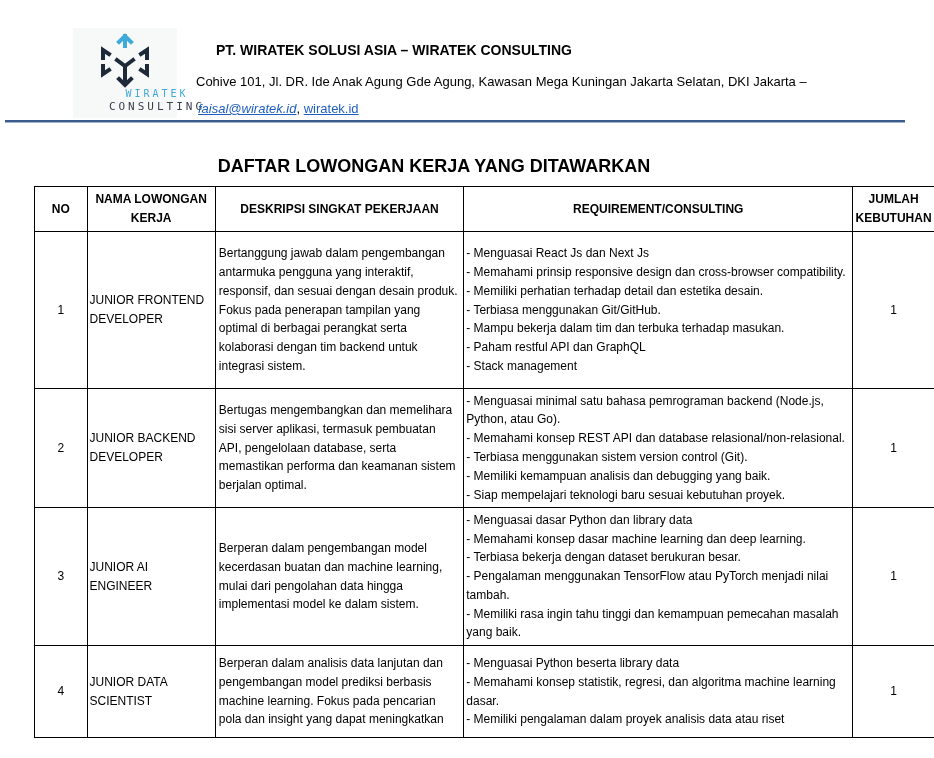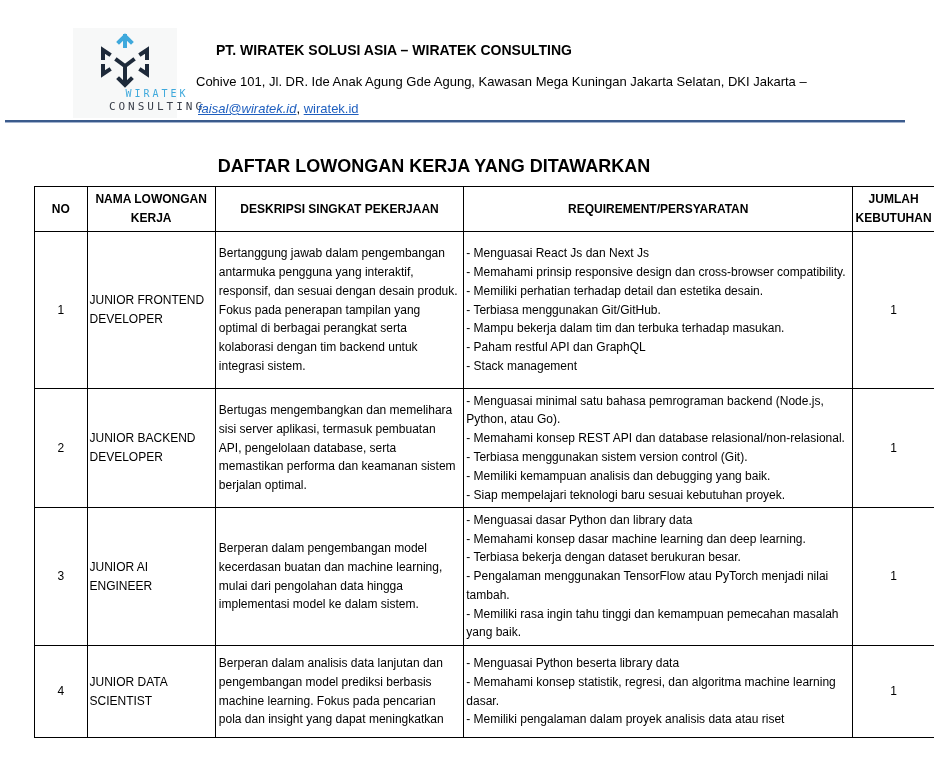--- a/index.html
+++ b/index.html
@@ -60,21 +60,21 @@
       <col style="width:127px">
       <col style="width:246px">
       <col style="width:385px">
       <col style="width:78px">
   </colgroup>
   <thead>
     <tr>
       <th>NO</th>
       <th>NAMA LOWONGAN KERJA</th>
       <th>DESKRIPSI SINGKAT PEKERJAAN</th>
-      <th>REQUIREMENT/PERSYARATAN</th>
+      <th>REQUIREMENT/CONSULTING</th>
       <th>JUMLAH KEBUTUHAN</th>
     </tr>
   </thead>
   <tbody>
     <tr style="height:157px">
       <td class="c">1</td>
       <td>JUNIOR FRONTEND DEVELOPER</td>
       <td class="desc">Bertanggung jawab dalam pengembangan antarmuka pengguna yang interaktif, responsif, dan sesuai dengan desain produk. Fokus pada penerapan tampilan yang optimal di berbagai perangkat serta kolaborasi dengan tim backend untuk integrasi sistem.</td>
       <td class="req">
         <div>- Menguasai React Js dan Next Js</div>

